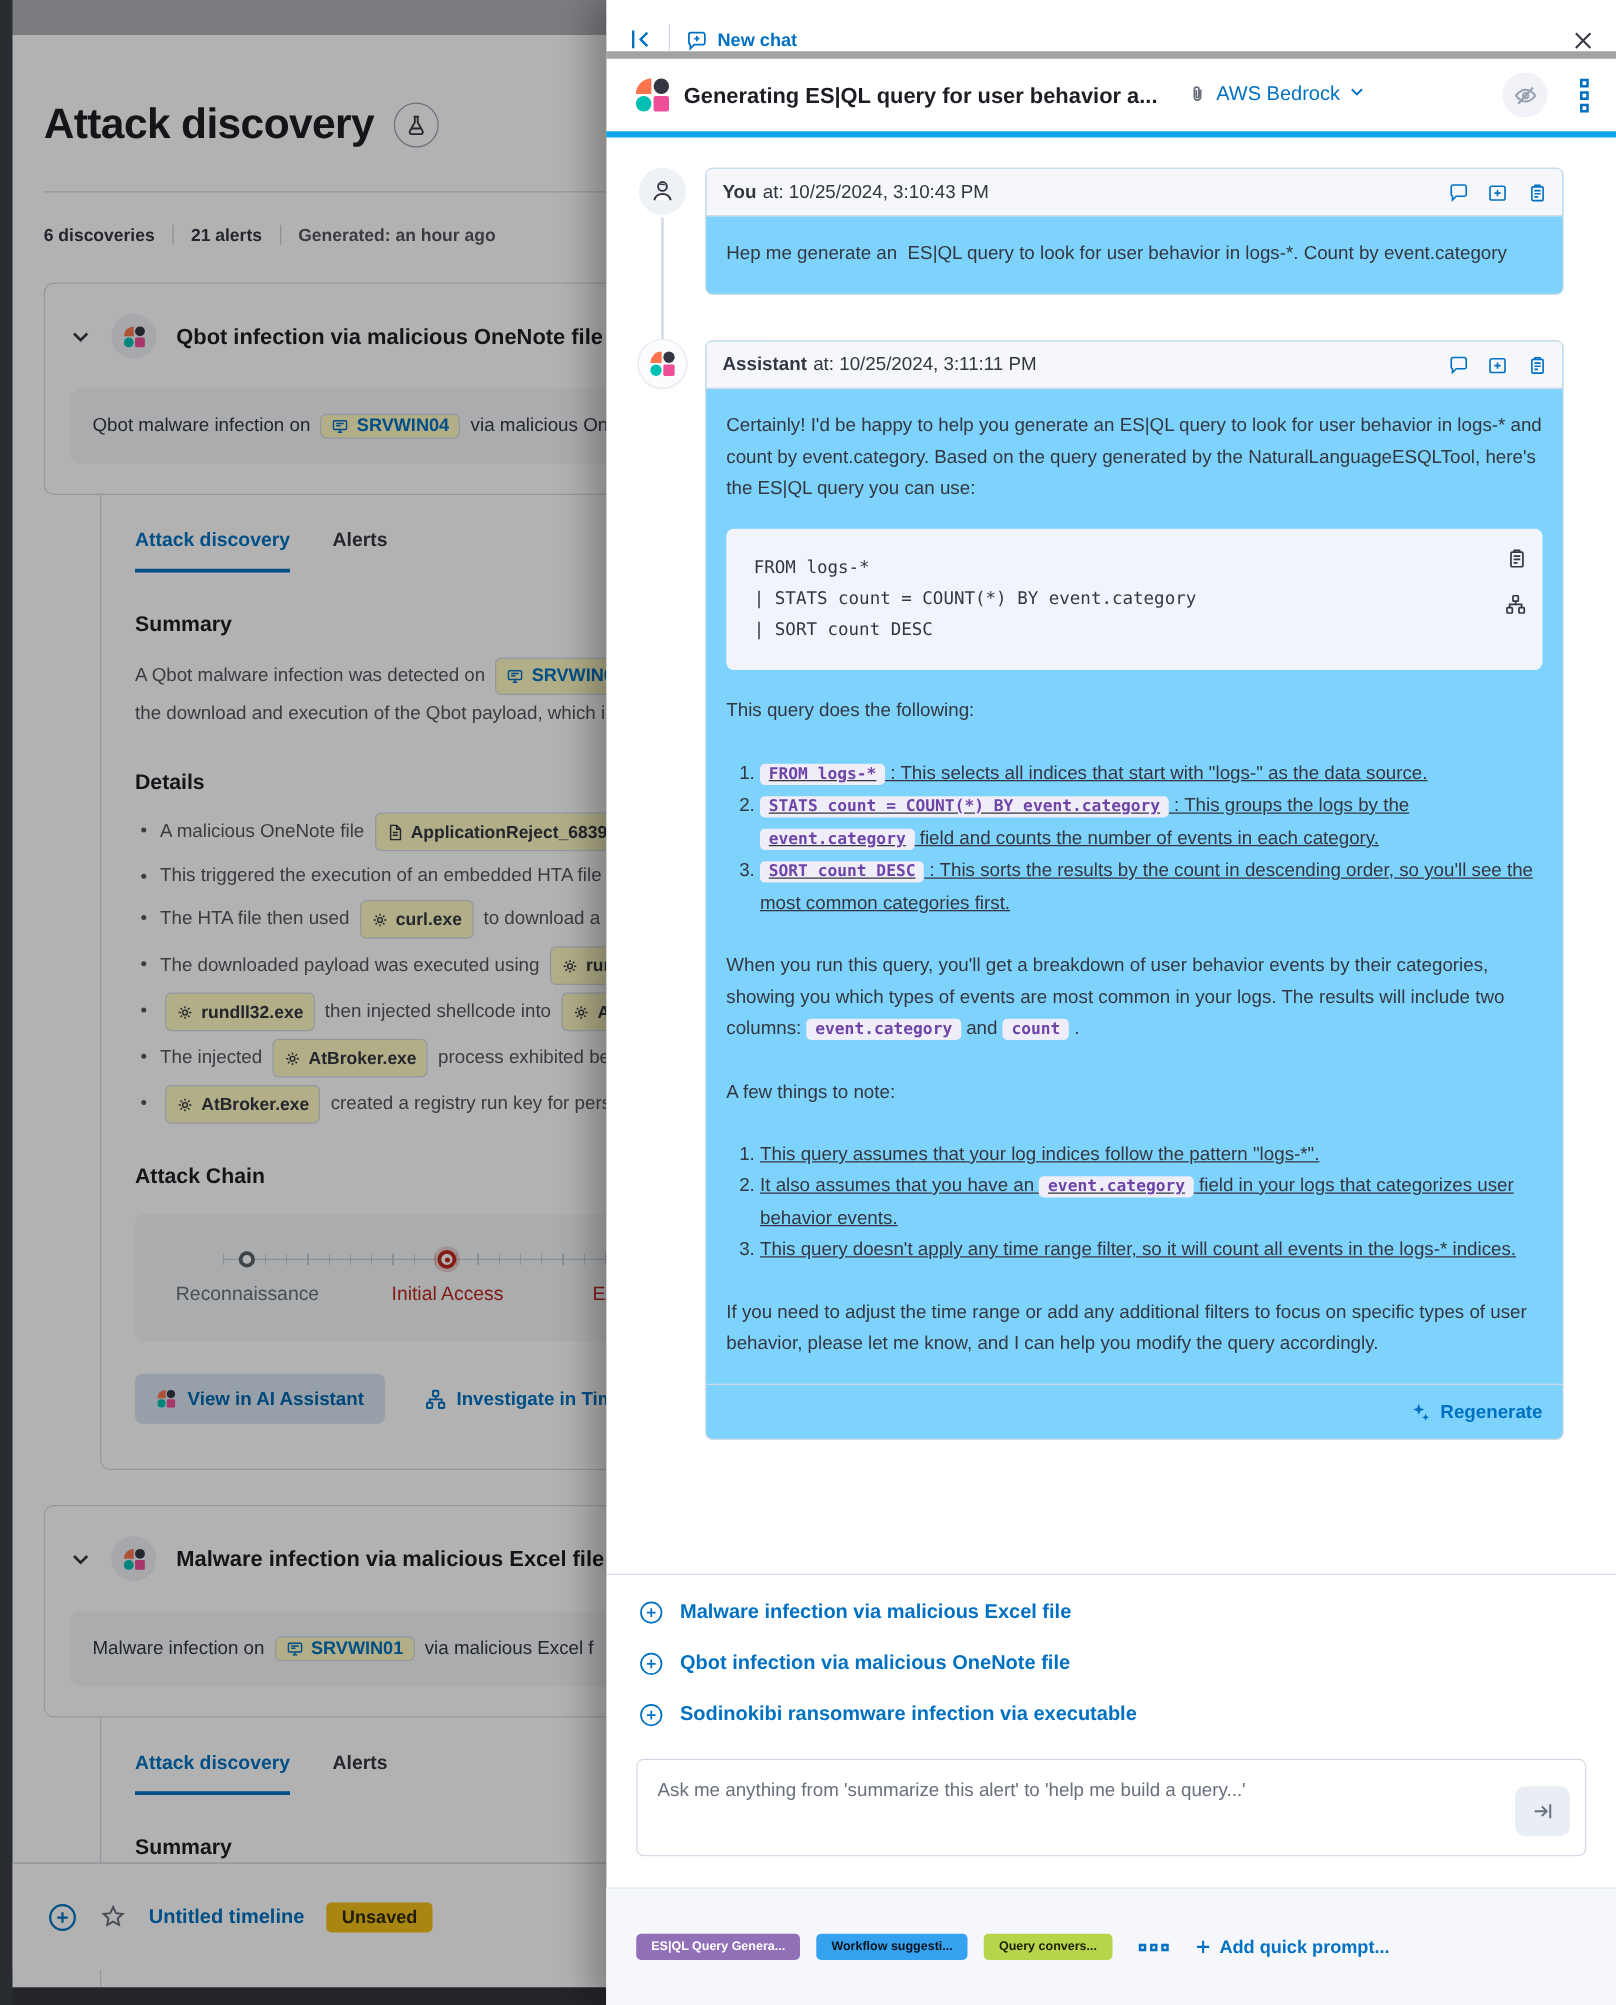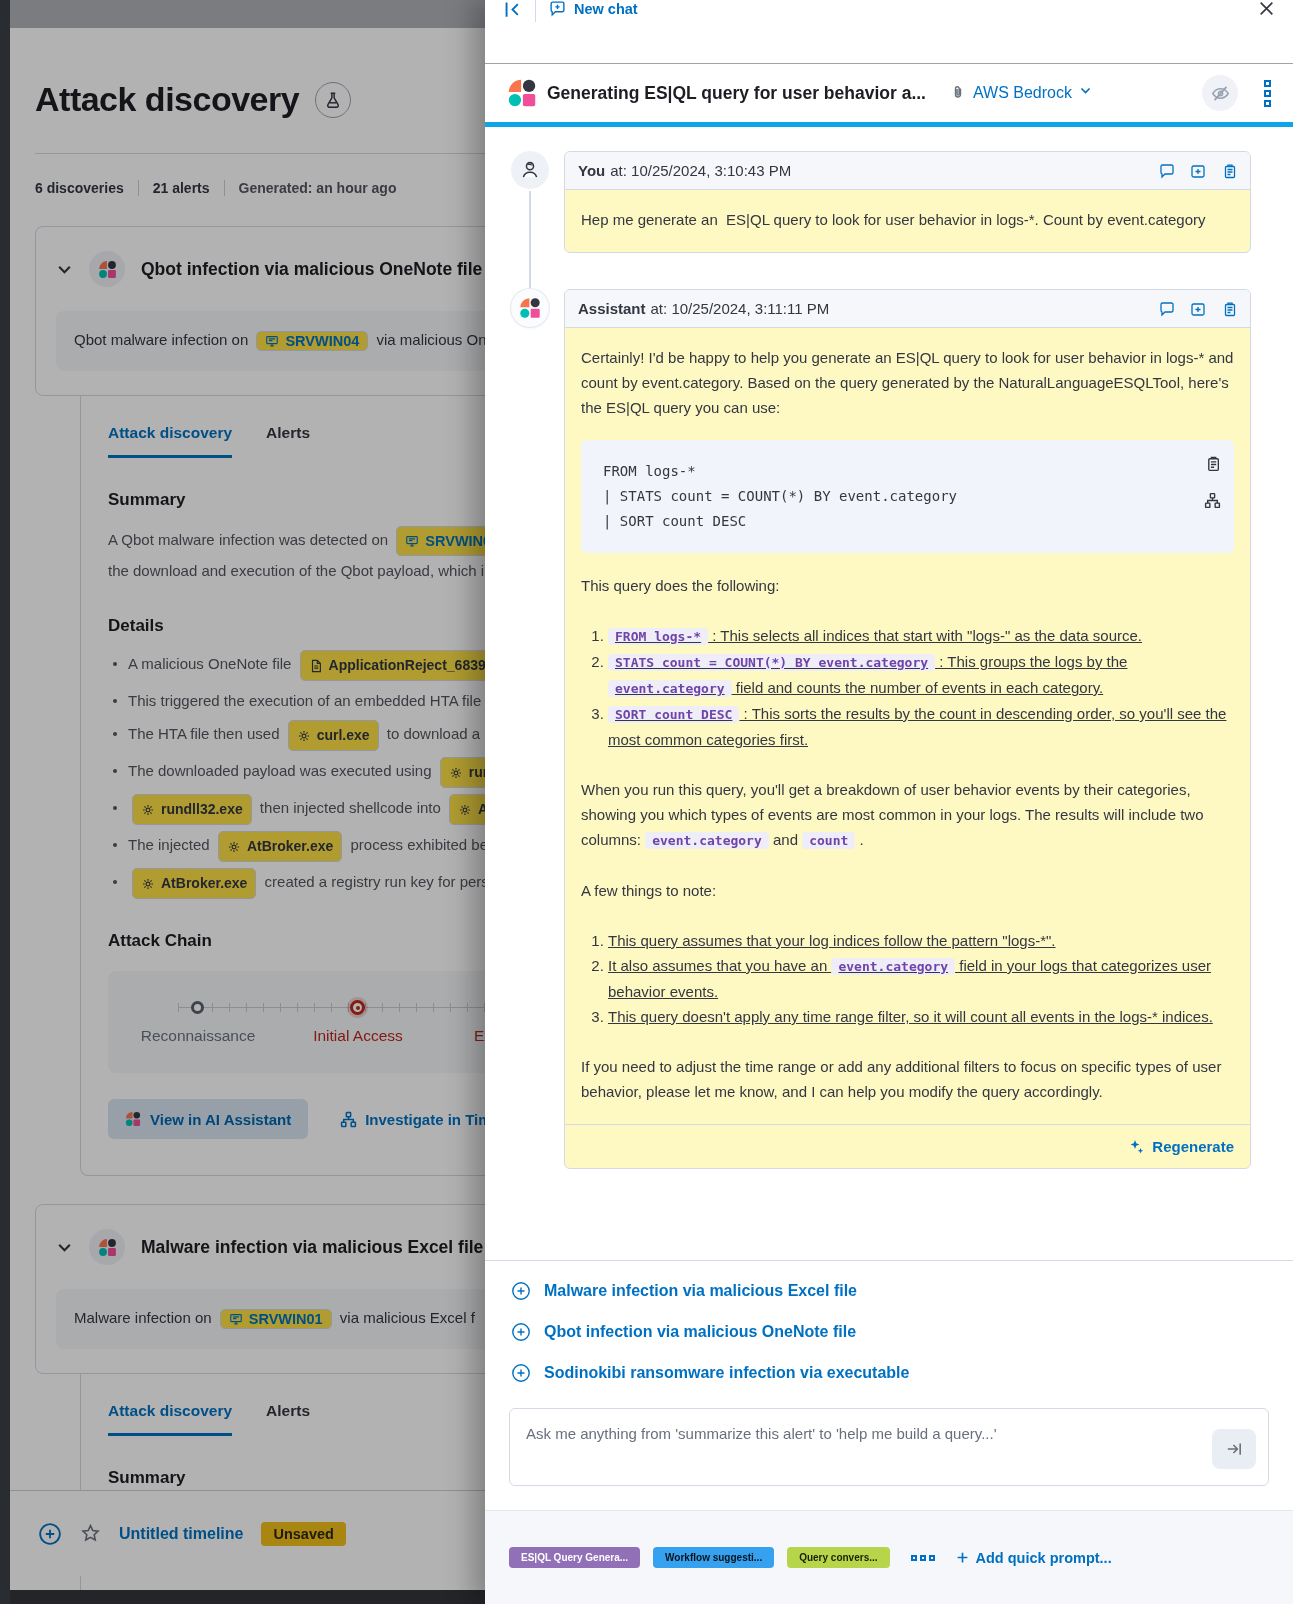--- a/index.html
+++ b/index.html
@@ -32,21 +32,21 @@
   .tabs { display:flex; gap:34px; font-size:15.5px; font-weight:700; }
   .tab { color:#343741; padding-bottom:13px; }
   .tab.active { color:#0071c2; border-bottom:3px solid #0071c2; }
   .section-h { font-size:17px; font-weight:800; color:#1d1e24; margin-top:32px; }
   .lp-line { margin-top:16px; font-size:15px; color:#53575f; line-height:26px; white-space:nowrap; }
   .lp-line + .lp-line { margin-top:2px; }
   ul.details { margin-top:14px; padding-left:20px; list-style:none; }
   ul.details li { position:relative; margin-top:6px; white-space:nowrap; font-size:15px; color:#53575f; line-height:27px; }
   ul.details li::before { content:''; position:absolute; left:-15px; top:12px; width:4px; height:4px; border-radius:50%; background:#53575f; }
 
-  .k-badge { display:inline-flex; align-items:center; gap:6px; border:1px solid #d3dae6; border-radius:5px; padding:1px 8px; background:#fde047; font-weight:700; color:#343741; font-size:14px; margin:0 4px; vertical-align:middle; }
+  .k-badge { display:inline-flex; align-items:center; gap:6px; border:1px solid #d3dae6; border-radius:5px; padding:1px 8px; background:#fef9c3; font-weight:700; color:#343741; font-size:14px; margin:0 4px; vertical-align:middle; }
   .k-badge.host { color:#0071c2; font-weight:600; font-size:14.5px; }
 
   .chain-panel { margin-top:20px; width:676px; height:102px; background:#f5f7fa; border-radius:8px; position:relative; overflow:hidden; }
   .chain-ticks { position:absolute; left:70px; right:0; top:32px; height:9px;
      background:repeating-linear-gradient(90deg,#c6ccd6 0 1px,transparent 1px 17px); }
   .chain-line { position:absolute; left:70px; right:0; top:36px; height:1px; background:#c6ccd6; }
   .chain-node { position:absolute; top:30px; width:0; }
   .chain-dot-gray { position:absolute; left:-7px; top:0; width:13px; height:13px; border-radius:50%; background:#fff; border:3.5px solid #5a606b; }
   .chain-dot-red { position:absolute; left:-8px; top:-1px; width:15px; height:15px; border-radius:50%; background:#fff; border:3px solid #bd271e; box-shadow:0 0 0 3px rgba(189,39,30,0.18); }
   .chain-dot-red::after { content:''; position:absolute; left:2.5px; top:2.5px; width:4px; height:4px; border-radius:50%; background:#bd271e; }
@@ -57,38 +57,38 @@
   .actions { margin-top:26px; display:flex; align-items:center; gap:32px; }
   .btn-ai { height:40px; background:#d9e5f1; border-radius:6px; display:inline-flex; align-items:center; gap:9px; padding:0 17px; color:#0066ae; font-weight:600; font-size:15px; }
   .link-timeline { display:inline-flex; align-items:center; gap:8px; color:#0071c2; font-weight:600; font-size:15px; }
 
   .timeline-bar { position:absolute; left:0; right:0; bottom:14px; height:86px; background:#fff; border-top:1px solid #c9cfd9; display:flex; align-items:center; padding:0 28px; gap:18px; z-index:6; }
   .tl-title { color:#0071c2; font-weight:600; font-size:16px; }
   .badge-unsaved { background:#f3c01b; color:#2e2a12; font-weight:700; font-size:14.5px; padding:4px 12px; border-radius:4px; }
 
   
   .flyout { position:absolute; left:485px; top:0; width:808px; height:1604px; background:#fff; display:flex; flex-direction:column; box-shadow:-12px 0 26px rgba(0,0,0,0.28); z-index:30; }
-  .fh1 { height:64px; flex:0 0 auto; display:flex; align-items:flex-start; padding:0 18px; border-bottom:1px solid #a3a3a3; }
+  .fh1 { height:47px; flex:0 0 auto; display:flex; align-items:flex-end; padding:0 18px; border-bottom:6px solid #a3a3a3; }
   .fh1 .vdiv { width:1px; height:22px; background:#d3dae6; margin:0 13px; }
   .newchat { display:flex; align-items:center; gap:8px; color:#0071c2; font-weight:600; font-size:14.5px; }
   .fh1 .sp { flex:1; }
   .fh2 { height:63px; flex:0 0 auto; display:flex; align-items:center; padding:0 22px; border-bottom:5px solid #0ea5e9; gap:10px; }
   .chat-title { font-size:17.5px; font-weight:700; color:#1d1e24; white-space:nowrap; }
   .connector { display:flex; align-items:flex-start; gap:7px; margin-left:14px; color:#0071c2; font-size:16px; }
   .eye-circle { width:36px; height:36px; border-radius:50%; background:#f0f2f7; display:flex; align-items:center; justify-content:center; margin-left:auto; }
   .vboxes { display:flex; flex-direction:column; gap:3px; margin-left:16px; }
   .vboxes span { width:7px; height:7px; border:2px solid #0071c2; display:block; }
 
   .convo { position:relative; flex:1 1 auto; padding:24px 42px 0 26px; overflow:hidden; }
   .thread-line { position:absolute; left:44px; top:64px; width:2px; height:132px; background:#d3dae6; }
   .comment { display:flex; gap:15px; margin-bottom:36px; position:relative; }
   .avatar { width:38px; height:38px; border-radius:50%; flex:0 0 auto; display:flex; align-items:center; justify-content:center; }
   .avatar.user { background:#eef2f7; }
   .avatar.ai { background:#fbfcfd; box-shadow:0 0 0 1px #e6eaf0, 0 1px 3px rgba(0,0,0,0.08); }
-  .ccard { flex:1; border:1px solid #d3dae6; border-radius:6px; background:#fef9c3; overflow:hidden; }
+  .ccard { flex:1; border:1px solid #d3dae6; border-radius:6px; background:#7dd3fc; overflow:hidden; }
   .chead { display:flex; align-items:center; background:#f5f7fa; border-bottom:1px solid #d3dae6; padding:10px 13px; font-size:15px; color:#343741; }
   .cname { font-weight:700; margin-right:5px; }
   .chead .sp { flex:1; }
   .chead-icons { display:flex; align-items:center; gap:15px; }
   .cbody { padding:17px 16px 20px; font-size:15px; line-height:25px; color:#343741; }
   .cbody.prewrap { white-space:pre-wrap; }
   .cbody p { margin:0; }
   .codeblock { margin:20px 0; background:#f1f4fa; border-radius:6px; padding:19px 46px 19px 22px; position:relative; }
   .codeblock pre { font-family:"DejaVu Sans Mono", monospace; font-size:14px; line-height:25px; color:#343741; white-space:pre; }
   .cb-icons { position:absolute; right:13px; top:15px; display:flex; flex-direction:column; gap:20px; align-items:center; }

